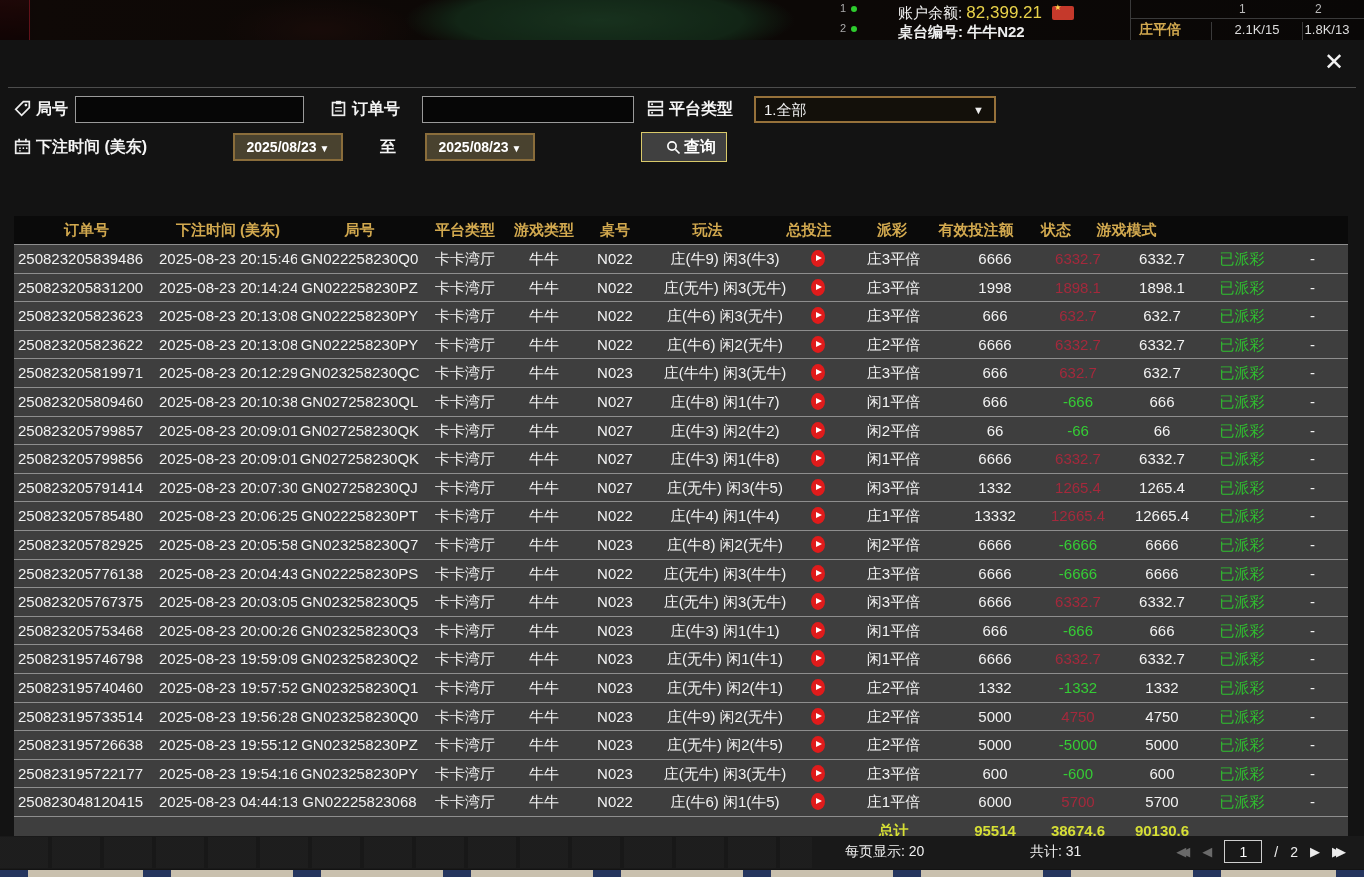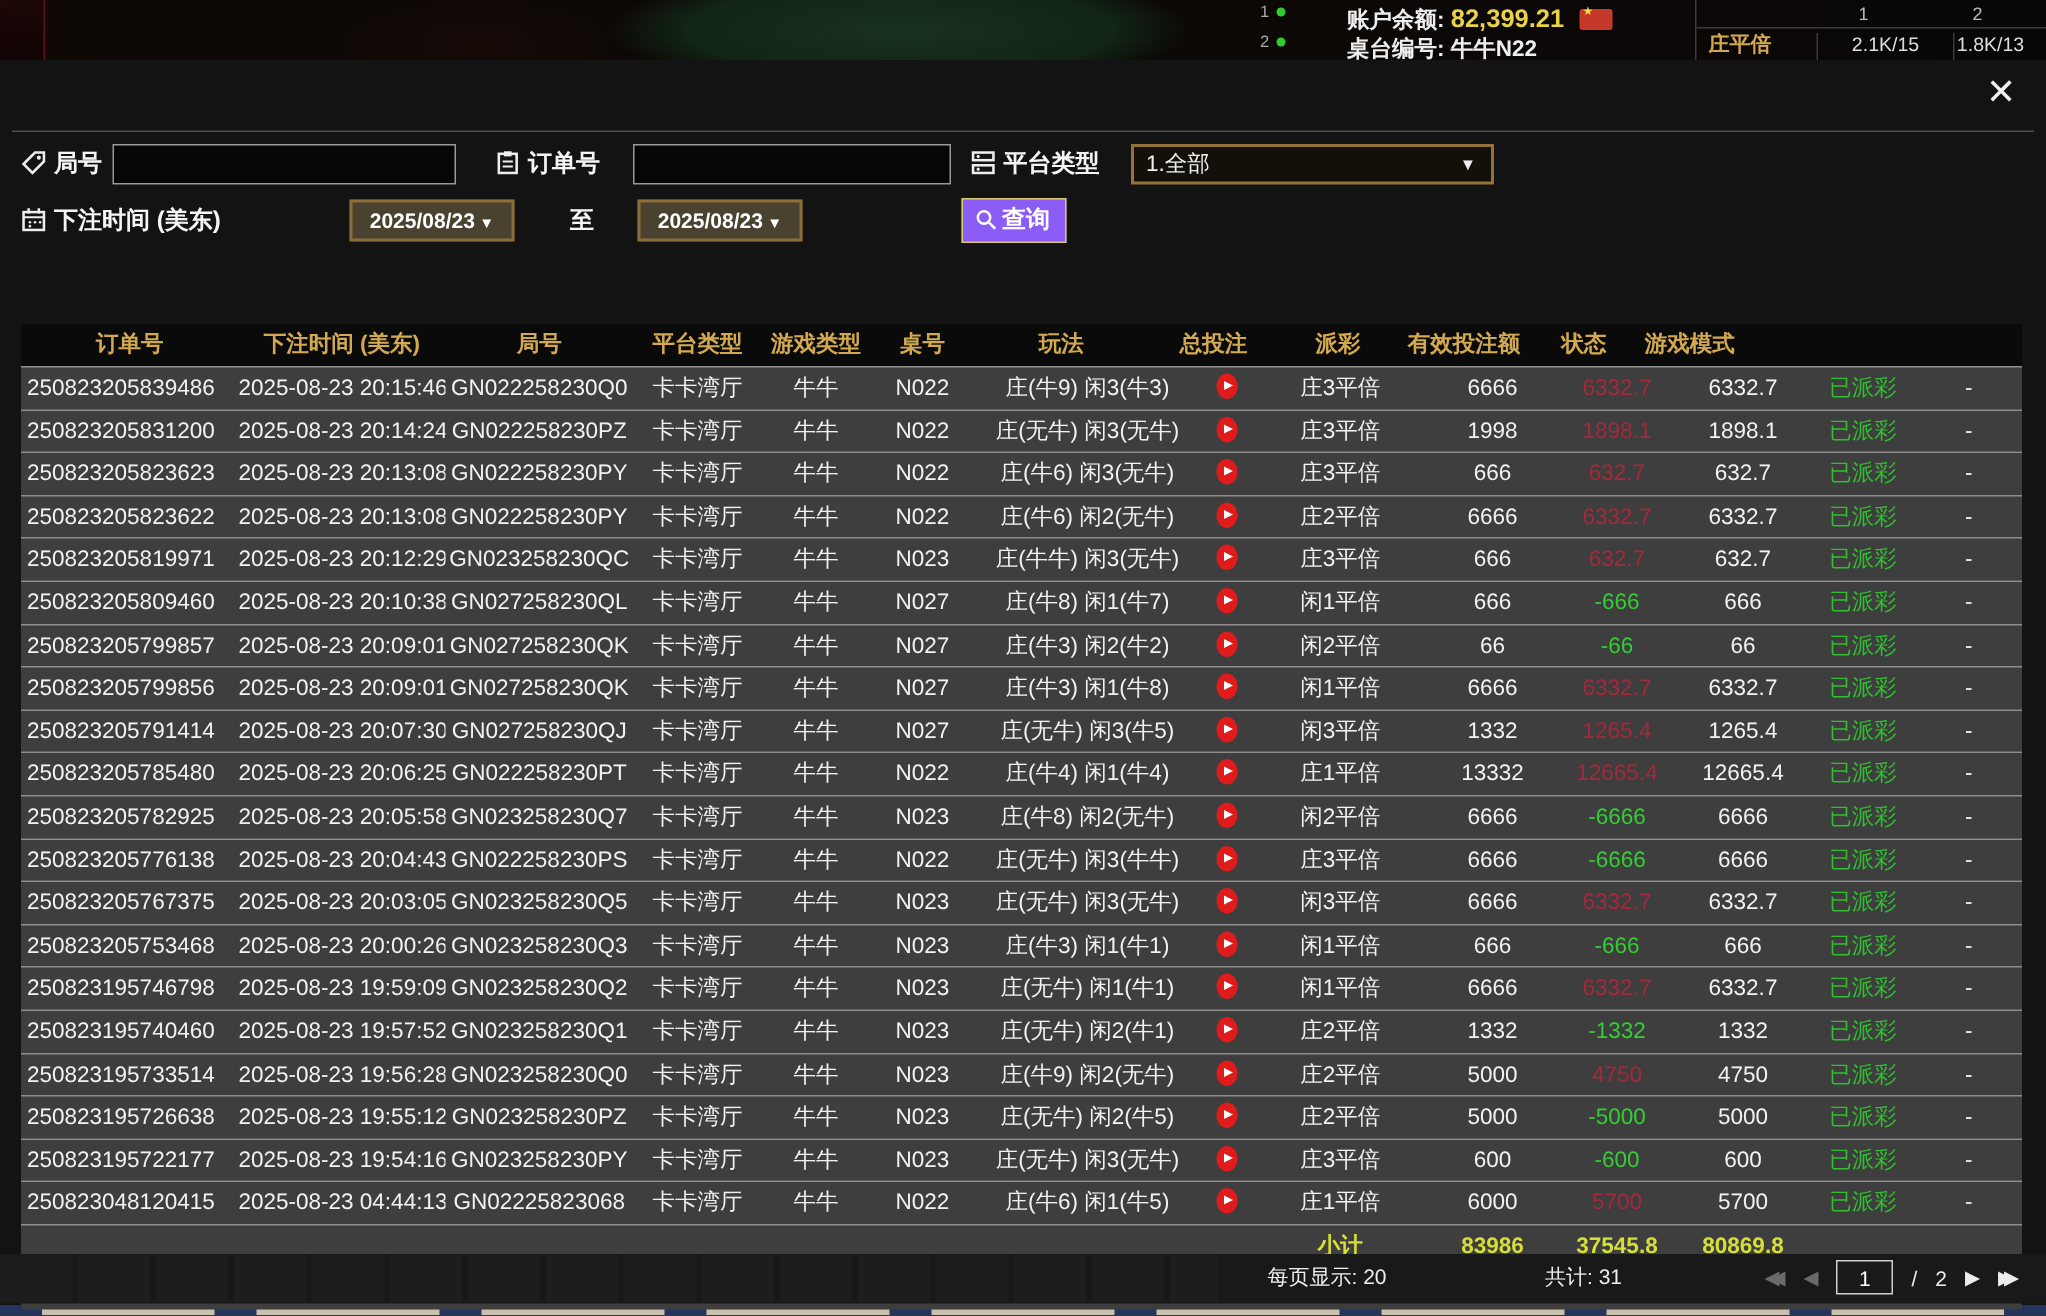--- a/index.html
+++ b/index.html
@@ -14,21 +14,21 @@
       radial-gradient(ellipse 210px 30px at 600px 52px, #b5a87e 0%, rgba(0,0,0,0) 65%),
       radial-gradient(ellipse 120px 40px at 320px 30px, #2a1410 0%, rgba(0,0,0,0) 80%),
       linear-gradient(90deg, #200c0c 0px, #1a100c 40px, #120d0b 100%);
   }
   .scene::after { content:""; position:absolute; inset:0; background:rgba(0,0,0,.42); }
   .scene .leftblock { position:absolute; left:0; top:0; width:30px; height:40px;
     background:linear-gradient(180deg,#3a0f0f,#1c0606); border-right:1px solid #c23; opacity:.8; }
   .hud { position:absolute; top:0; left:830px; right:0; height:40px; z-index:2; color:#ddd; }
   .seat { position:absolute; left:10px; font-size:11px; color:#aaa; }
   .seat .dot { display:inline-block; width:6px; height:6px; border-radius:50%; background:#2ecc2e; margin-left:5px; vertical-align:middle; }
-  .balline { position:absolute; left:68px; top:3px; font-size:15px; font-weight:bold; color:#eee; white-space:nowrap; }
+  .balline { position:absolute; left:68px; top:3px; font-size:15px; font-weight:normal; color:#eee; white-space:nowrap; }
   .balline .val { color:#e8d24a; font-size:17px; }
   .flag { display:inline-block; width:22px; height:14px; background:#c5392b; vertical-align:-2px; margin-left:6px; position:relative; border-radius:2px; }
   .flag::after { content:"★"; position:absolute; left:2px; top:-3px; font-size:8px; color:#ffd84d; }
   .tblline { position:absolute; left:68px; top:23px; font-size:15px; font-weight:bold; color:#eee; white-space:nowrap; }
   .oddspanel { position:absolute; right:0; top:0; width:234px; height:40px; border-left:1px solid #3a3a3a; background:rgba(10,10,10,.35); }
   .oddspanel .hrow { position:absolute; top:0; left:0; right:0; height:19px; border-bottom:1px solid #3a3a3a; }
   .oddspanel .h1 { position:absolute; left:108px; top:2px; font-size:12px; color:#bbb; }
   .oddspanel .h2 { position:absolute; left:184px; top:2px; font-size:12px; color:#bbb; }
   .oddspanel .lab { position:absolute; left:8px; top:21px; font-size:14px; font-weight:bold; color:#d2a94f; }
   .oddspanel .v1 { position:absolute; left:80px; top:22px; width:92px; text-align:center; font-size:13px; color:#ddd; border-left:1px solid #3a3a3a; border-right:1px solid #3a3a3a; height:18px; }
@@ -58,21 +58,21 @@
   .lab-platform { position:absolute; left:633px; top:3px; }
   .select { position:absolute; left:740px; top:0; width:242px; height:27px; background:#13100a;
     border:2px solid #96713a; color:#f0f0f0; font-size:15px; line-height:23px; padding:0 8px; cursor:pointer; }
   .select .caret { position:absolute; right:10px; top:1px; font-size:11px; color:#eee; }
   .lab-time { position:absolute; left:0; top:4px; }
   .datebox { position:absolute; top:0; width:110px; height:28px; background:#49422f; border:2px solid #8a6d3b;
     color:#fff; font-size:14px; font-weight:bold; line-height:24px; text-align:center; cursor:pointer; }
   .datebox .caret { font-size:10px; margin-left:3px; }
   .d1 { left:219px; } .d2 { left:411px; }
   .lab-to { position:absolute; left:366px; top:4px; }
-  .searchbtn { position:absolute; left:627px; top:-1px; height:30px; padding:0 10px 0 8px; background:#8b5cf6;
+  .searchbtn { position:absolute; left:627px; top:-1px; height:30px; padding:0 10px 0 24px; background:#404040;
     border:1px solid #d9c96a; color:#fff; font-size:16px; font-weight:bold; line-height:28px; cursor:pointer; }
   .searchbtn svg { vertical-align:-3px; margin-right:3px; }
 
   
   .tablewrap { position:absolute; left:14px; top:176px; width:1334px; }
   .trow { display:flex; width:1334px; }
   .thead { height:28px; background:#0a0a0a; }
   .thead .cell { color:#d2a94f; font-weight:bold; font-size:15px; line-height:28px; }
   .drow { height:28.6px; background:#3e3e3e; border-top:1px solid #8e8e8e; }
   .drow .cell { color:#f2f2f2; font-size:15px; line-height:27px; }
@@ -553,27 +553,20 @@
     <div class="cell c9">6000</div>
     <div class="cell c10 pos">5700</div>
     <div class="cell c11">5700</div>
     <div class="cell c12 stat">已派彩</div>
     <div class="cell c13">-</div>
   </div>
 </div>
 
       <div class="trow sumrow">
         <div class="cell spacer822"></div>
-        <div class="cell c8">小计</div>
-        <div class="cell c9">83986</div>
-        <div class="cell c10">37545.8</div>
-        <div class="cell c11">80869.8</div>
-      </div>
-      <div class="trow sumrow">
-        <div class="cell spacer822"></div>
         <div class="cell c8">总计</div>
         <div class="cell c9">95514</div>
         <div class="cell c10">38674.6</div>
         <div class="cell c11">90130.6</div>
       </div>
     </div>
 
     <div class="pagebar">
       <div class="boardghost"></div>
       <span class="perpage">每页显示: 20</span>

